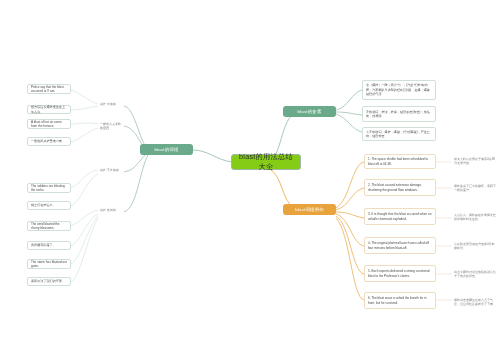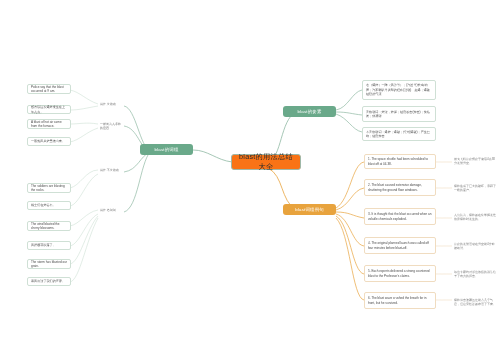--- a/index.html
+++ b/index.html
@@ -1,21 +1,21 @@
 <!DOCTYPE html>
 <html><head>
 <meta charset="utf-8">
 <style>
   html,body{margin:0;padding:0;}
   body{width:500px;height:360px;background:#ffffff;font-family:"Liberation Sans",sans-serif;overflow:hidden;}
   #canvas{position:relative;width:500px;height:360px;}
   svg.links{position:absolute;left:0;top:0;width:500px;height:360px;}
   .node{position:absolute;box-sizing:border-box;display:flex;align-items:center;justify-content:center;text-align:center;}
   .root{
-    background:#f97316;border:1px solid #9fb8a8;border-radius:3px;
+    background:#84cc16;border:1px solid #9fb8a8;border-radius:3px;
     color:#2b2b2b;font-size:7.2px;letter-spacing:.3px;
     padding:3px 6px;
   }
   .branch{
     border-radius:3px;color:#ffffff;font-size:4.4px;padding:3px 5px;
     letter-spacing:.2px;
   }
   .b-green{background:#6aa98a;}
   .b-orange{background:#e8a33d;}
   .leaf{

